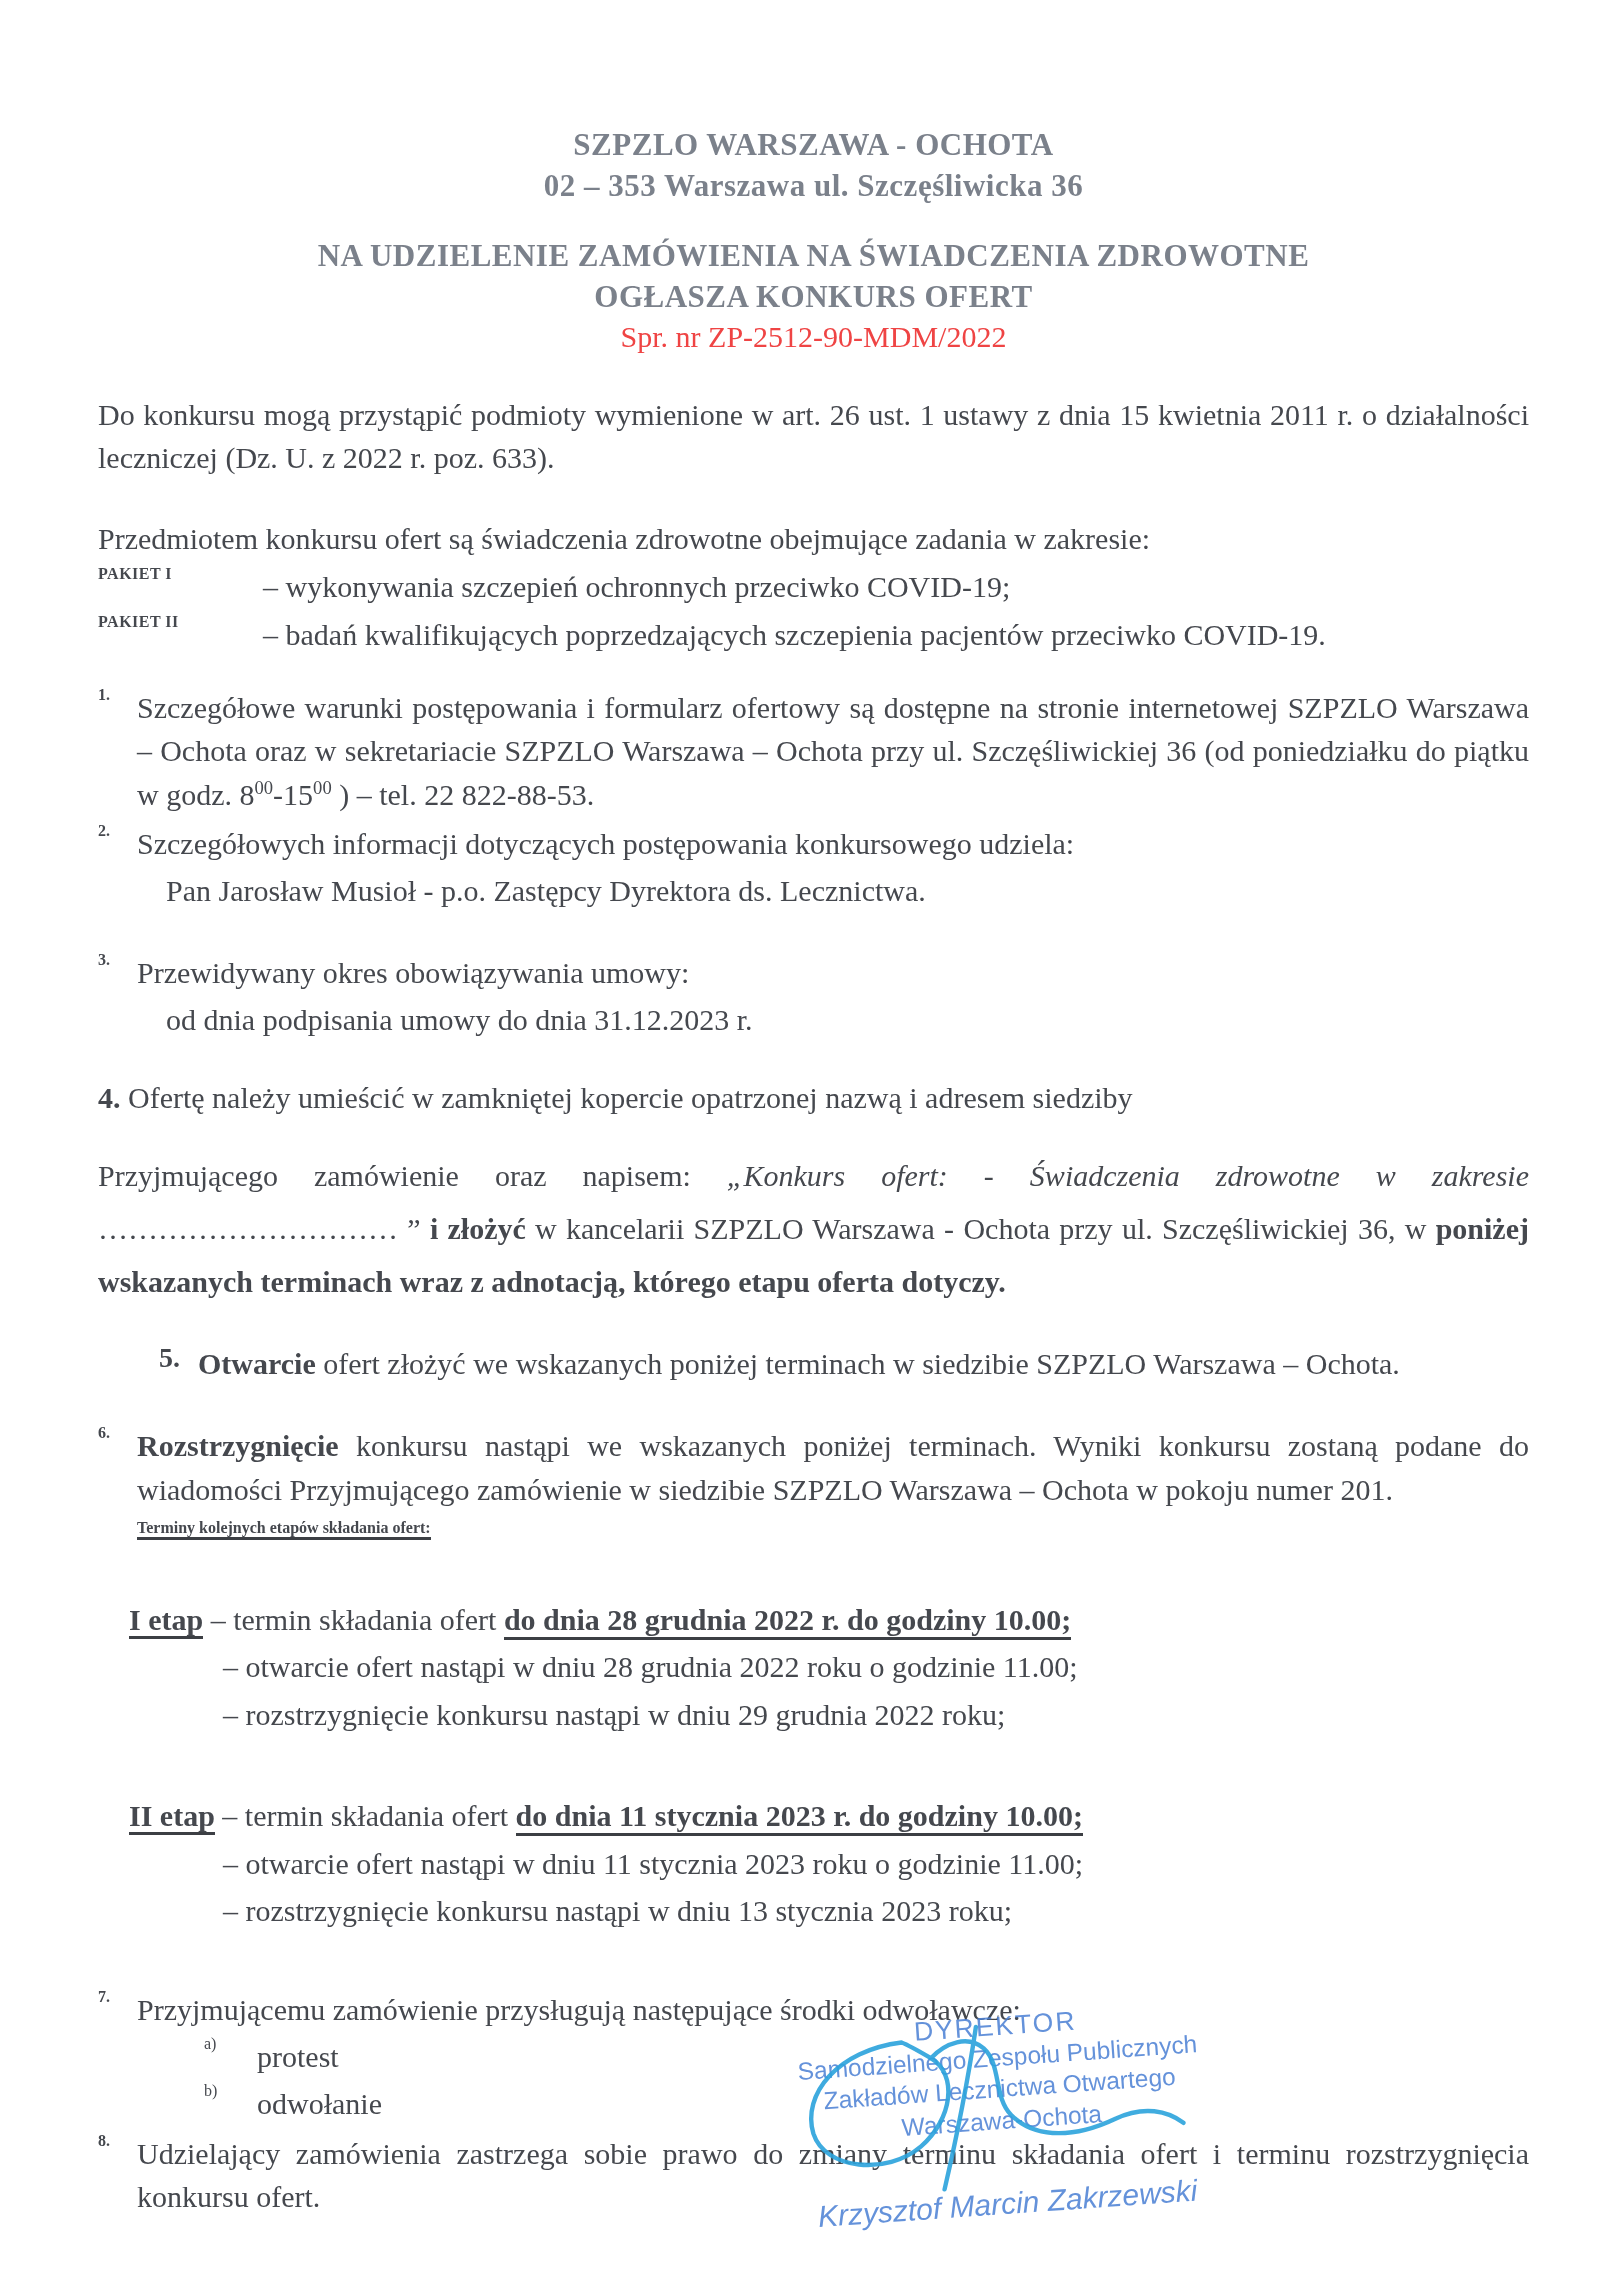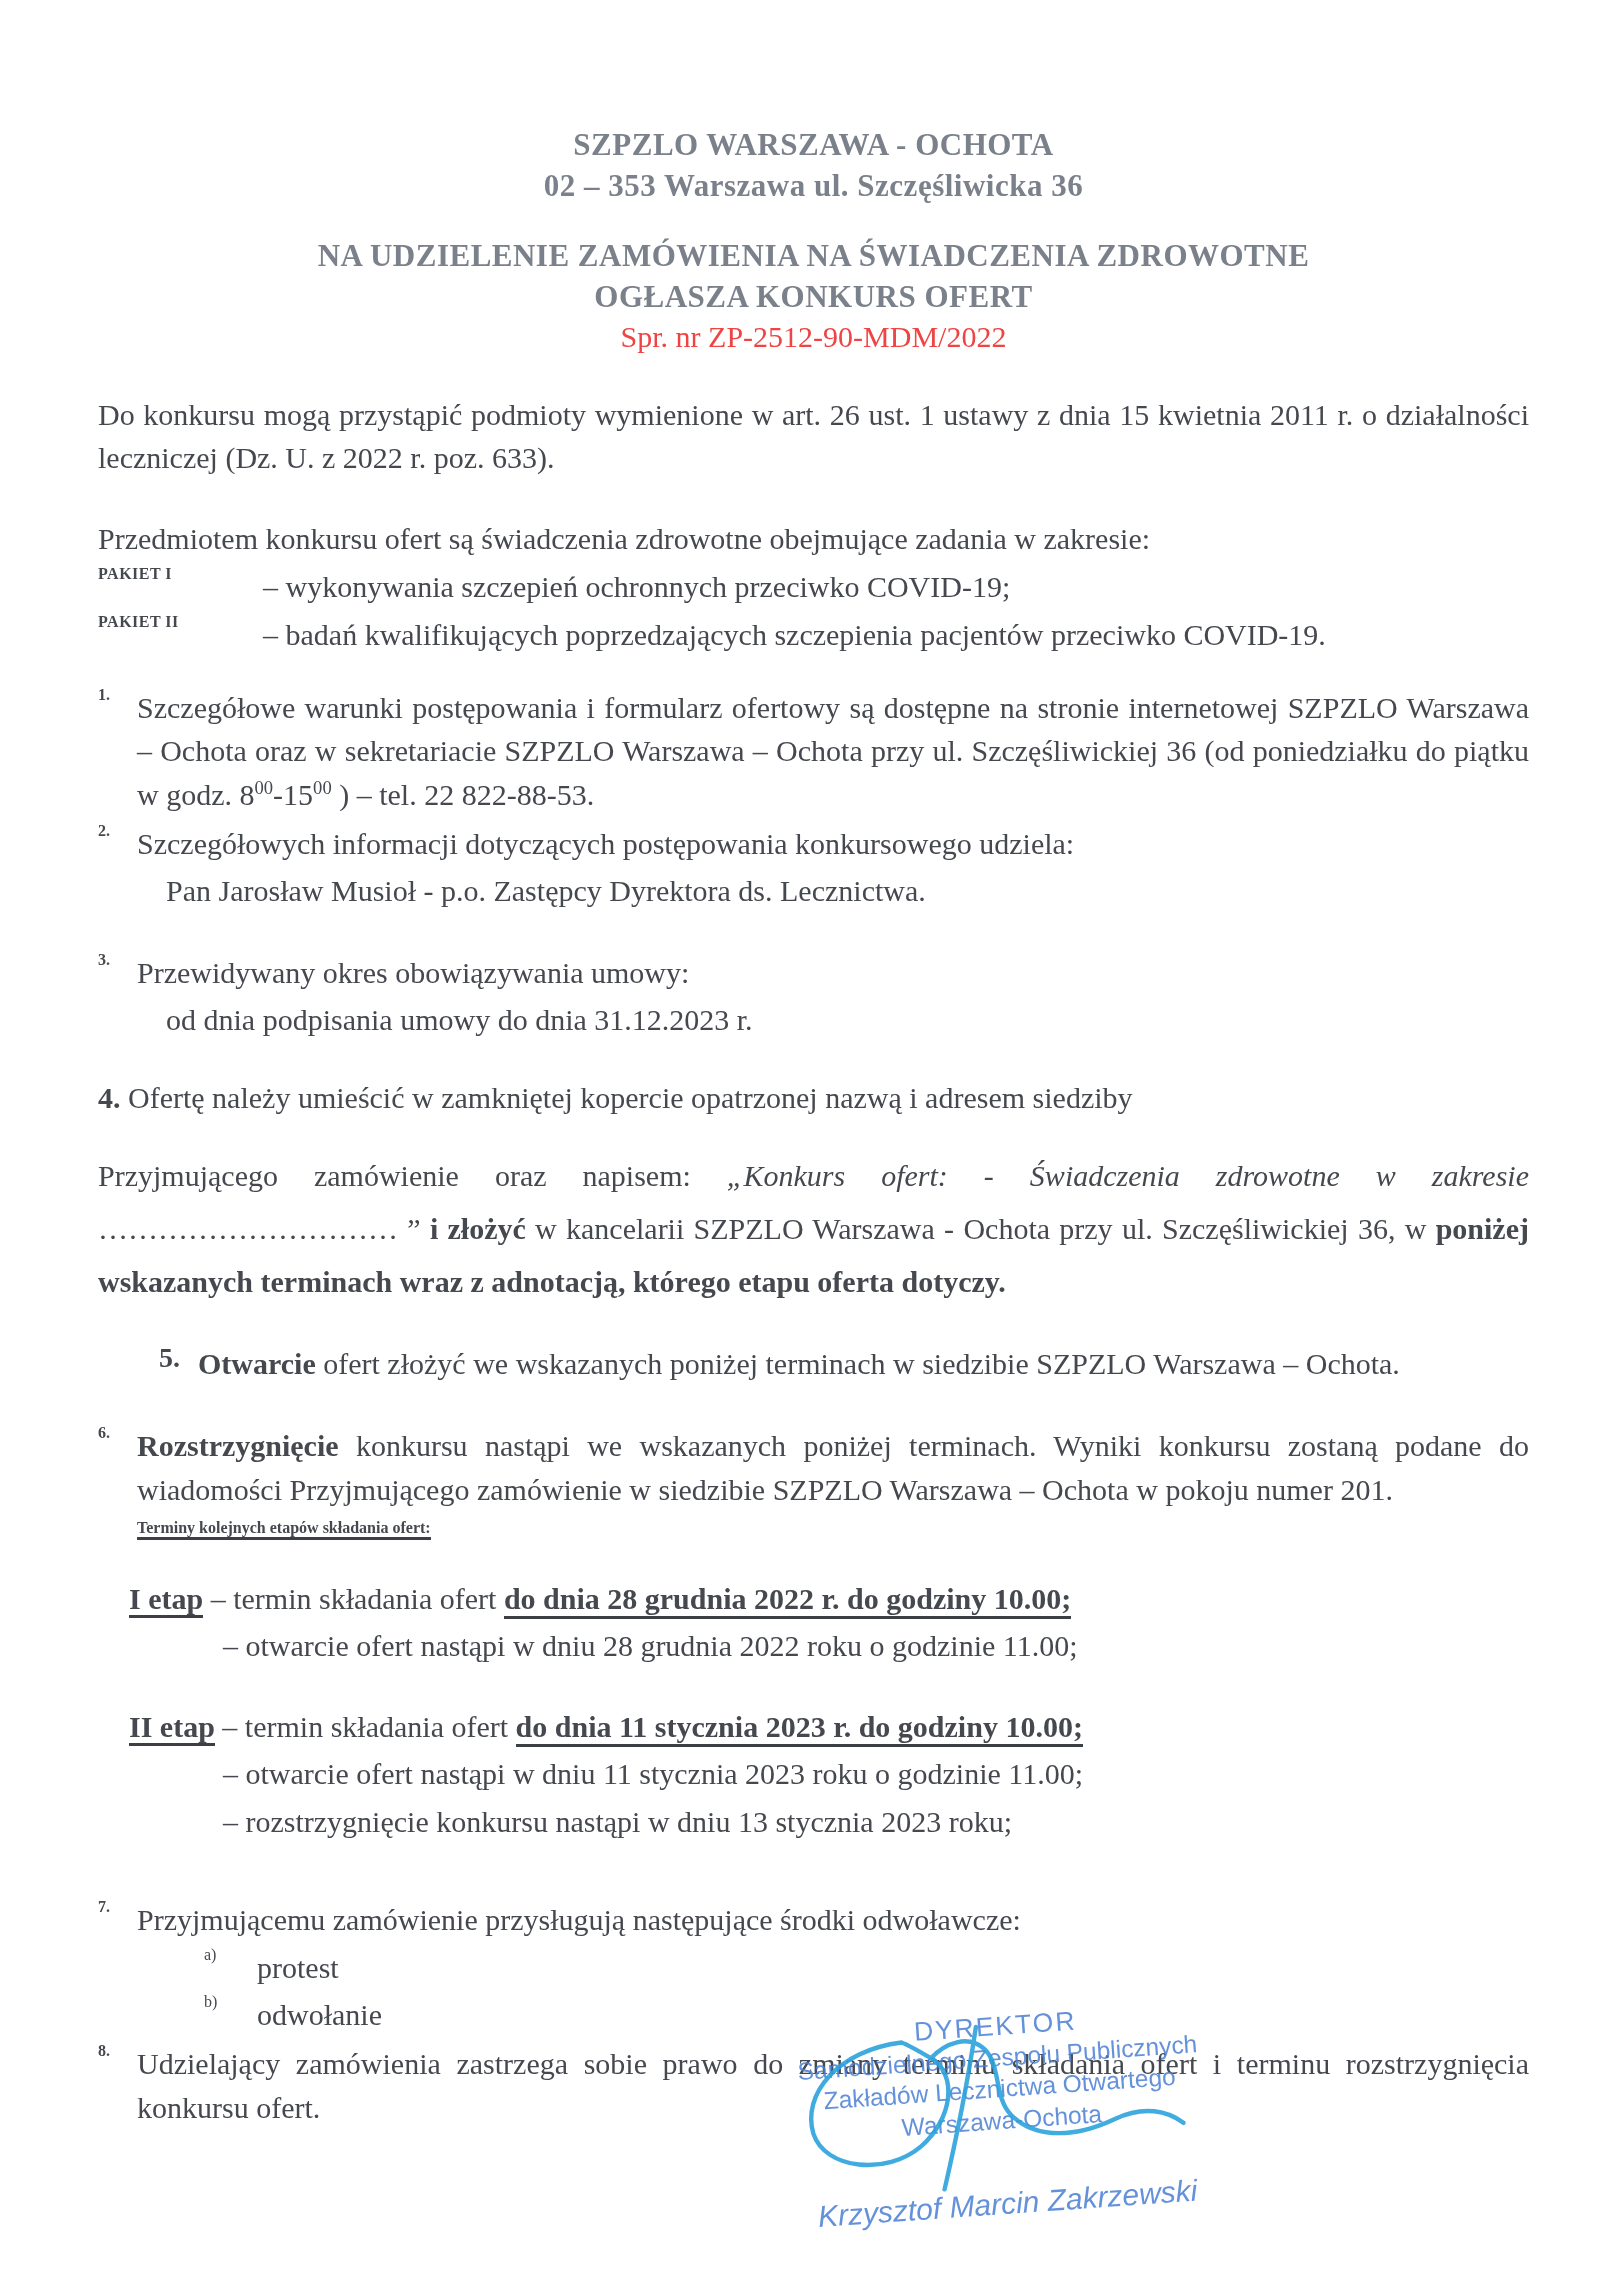--- a/index.html
+++ b/index.html
@@ -29,21 +29,21 @@
   .gap-md{margin-top:39px;}
   .gap-lg{margin-top:55px;}
   .item4row{margin-top:35px;font-size:30px;line-height:1.45;}
   .envelope{margin-top:29px;line-height:1.78;}
   .item5{margin-left:61px;margin-top:33px;font-size:28px;}
   .item5 .num{font-size:28px;}
   .bold{font-weight:bold;}
   .ital{font-style:italic;}
   .u-thick{font-weight:bold;border-bottom:3.9px solid #3c3f44;padding-bottom:1px;}
   .sched-head{display:inline-block;font-weight:bold;border-bottom:3.9px solid #3c3f44;margin-top:7.8px;}
-  .stage{margin-left:31px;margin-top:37px;}
+  .stage{margin-left:31px;margin-top:58px;}
   .stage-head .stage-label{font-weight:bold;border-bottom:3.9px solid #3c3f44;}
   .stage-lines{margin-left:94px;}
   .stage-lines .para{margin-top:3.9px;}
   .opts{margin-left:67px;}
   .opt{display:grid;grid-template-columns:53px 1fr;margin-top:3.9px;}
   .sup{vertical-align:super;font-size:0.62em;line-height:0;}
   
   .stamp{
     position:absolute;left:727px;top:2011px;width:549px;
     transform:rotate(-4deg);
@@ -122,20 +122,21 @@
       <div>
         <p class="just"><span class="bold">Rozstrzygnięcie</span><span> konkursu nastąpi we wskazanych poniżej terminach. Wyniki konkursu zostaną podane do wiadomości Przyjmującego zamówienie w siedzibie SZPZLO Warszawa – Ochota w pokoju numer 201.</span></p>
         <span class="sched-head">Terminy kolejnych etapów składania ofert:</span>
       </div>
     </div>
 
     <div class="stage">
       <p class="stage-head"><span class="stage-label">I etap</span><span> – termin składania ofert </span><span class="u-thick">do dnia 28 grudnia 2022 r. do godziny 10.00;</span></p>
       <div class="stage-lines">
         <p class="para">– otwarcie ofert nastąpi  w dniu 28 grudnia  2022 roku o godzinie 11.00;</p>
+        <p class="para">– rozstrzygnięcie konkursu nastąpi w dniu  29 grudnia 2022 roku;</p>
       </div>
     </div>
 
     <div class="stage gap-lg">
       <p class="stage-head"><span class="stage-label">II etap</span><span> – termin składania ofert </span><span class="u-thick">do dnia 11 stycznia  2023 r. do godziny 10.00;</span></p>
       <div class="stage-lines">
         <p class="para">– otwarcie ofert nastąpi  w dniu 11 stycznia 2023 roku o godzinie 11.00;</p>
         <p class="para">– rozstrzygnięcie konkursu nastąpi w dniu 13 stycznia 2023 roku;</p>
       </div>
     </div>

